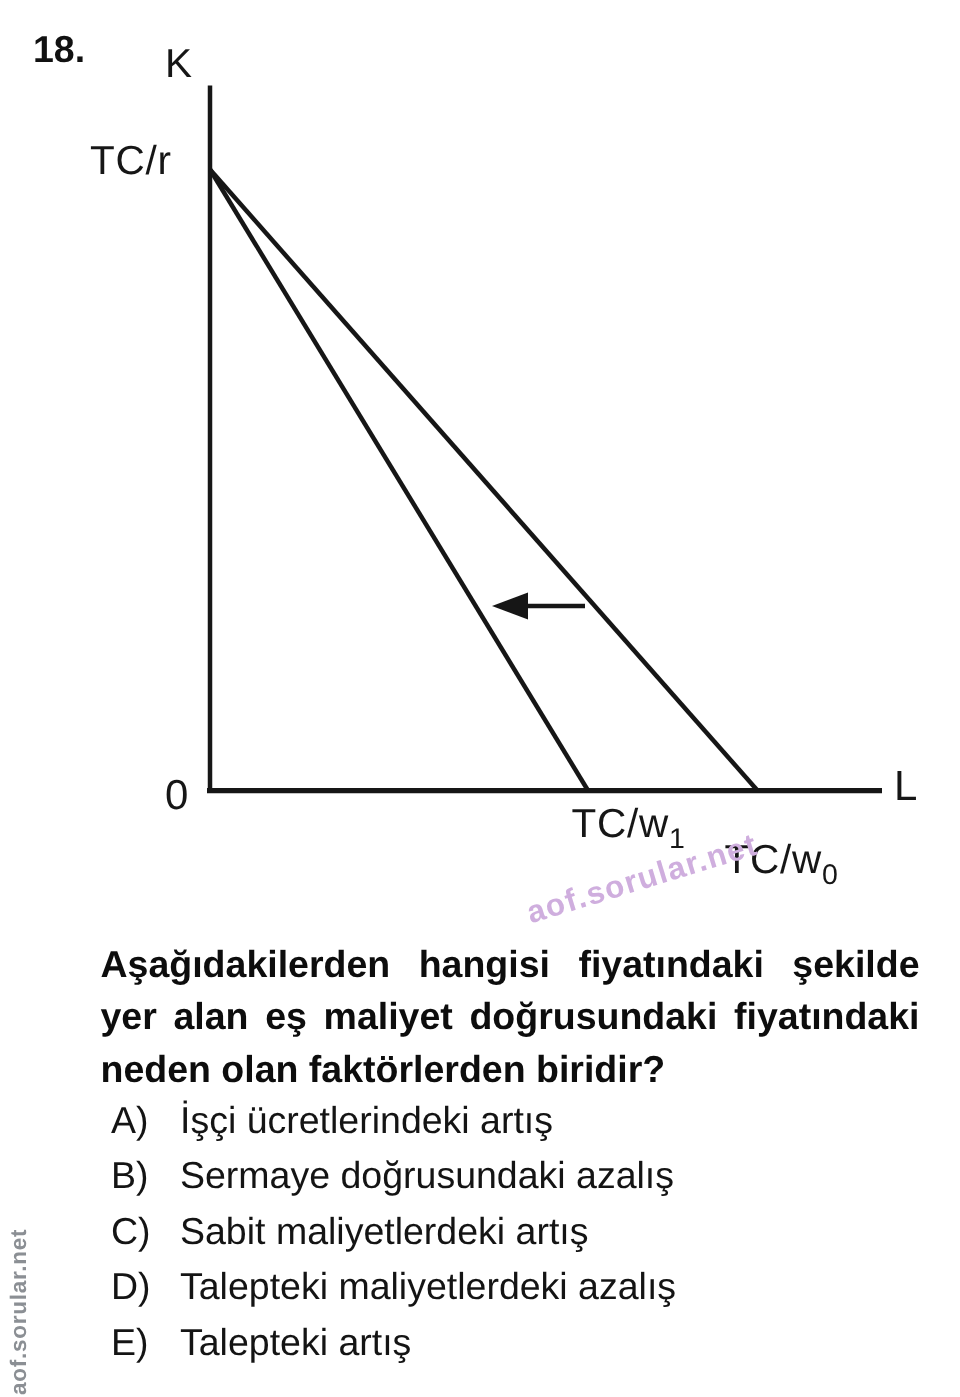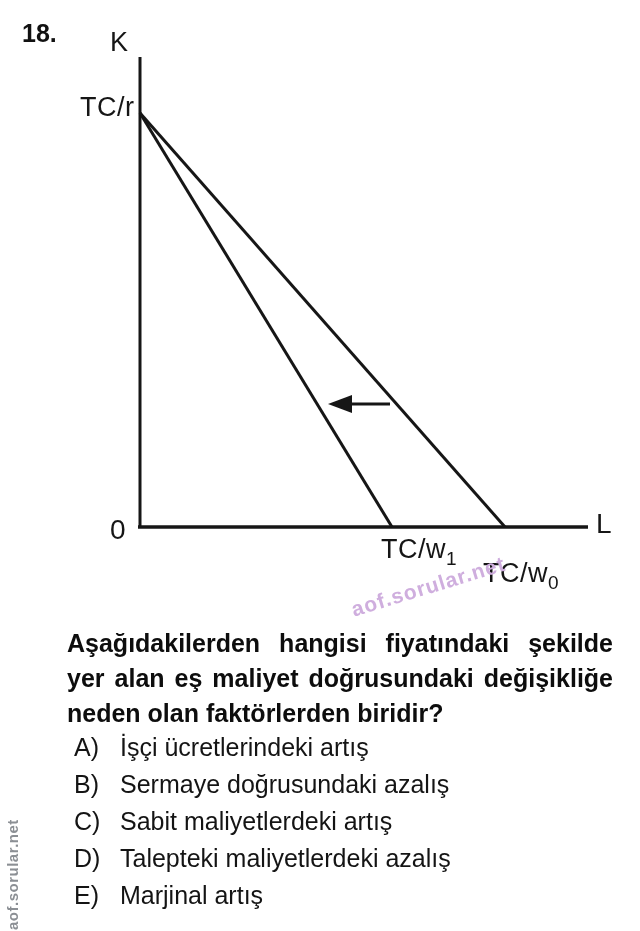--- a/index.html
+++ b/index.html
@@ -24,21 +24,21 @@
     position:absolute;
     font-size:27px;font-weight:400;color:#161616;
     letter-spacing:0.5px;
     white-space:nowrap;
   }
   .glabel .subs{
     font-size:19px;
     vertical-align:-7px;
   }
   .k-label{left:110px;top:27px;}
-  .tcr-label{left:80px;top:92px;text-align:right;}
+  .tcr-label{left:60px;top:92px;text-align:right;}
   .origin-label{left:110px;top:514px;font-size:28px;}
   .l-label{left:596px;top:508px;font-size:28px;}
   .tcw1-label{left:381px;top:534px;}
   .tcw0-label{left:483px;top:534px;margin-top:24px;}
 
   .watermark-diag{
     position:absolute;left:352px;top:598px;
     transform:rotate(-17deg);
     transform-origin:0 50%;
     font-size:21px;font-weight:bold;
@@ -107,21 +107,21 @@
   <div class="glabel tcr-label">TC/r</div>
   <div class="glabel origin-label">0</div>
   <div class="glabel l-label">L</div>
   <div class="glabel tcw1-label"><span>TC/w</span><span class="subs">1</span></div>
   <div class="glabel tcw0-label"><span>TC/w</span><span class="subs">0</span></div>
 
   <div class="watermark-diag">aof.sorular.net</div>
 
   <div class="question">
     <div class="q-line">Aşağıdakilerden hangisi fiyatındaki şekilde</div>
-    <div class="q-line">yer alan eş maliyet doğrusundaki değişikliğe</div>
+    <div class="q-line">yer alan eş maliyet doğrusundaki fiyatındaki</div>
     <div class="q-line last">neden olan faktörlerden biridir?</div>
   </div>
 
   <div class="options">
     <div class="opt-row">
       <span class="opt-letter">A)</span>
       <span class="opt-text">İşçi ücretlerindeki artış</span>
     </div>
     <div class="opt-row">
       <span class="opt-letter">B)</span>
@@ -130,19 +130,19 @@
     <div class="opt-row">
       <span class="opt-letter">C)</span>
       <span class="opt-text">Sabit maliyetlerdeki artış</span>
     </div>
     <div class="opt-row">
       <span class="opt-letter">D)</span>
       <span class="opt-text">Talepteki maliyetlerdeki azalış</span>
     </div>
     <div class="opt-row">
       <span class="opt-letter">E)</span>
-      <span class="opt-text">Marjinal artış</span>
+      <span class="opt-text">Talepteki artış</span>
     </div>
   </div>
 
   <div class="watermark-side">aof.sorular.net</div>
 
 </div>
 
 </body></html>

